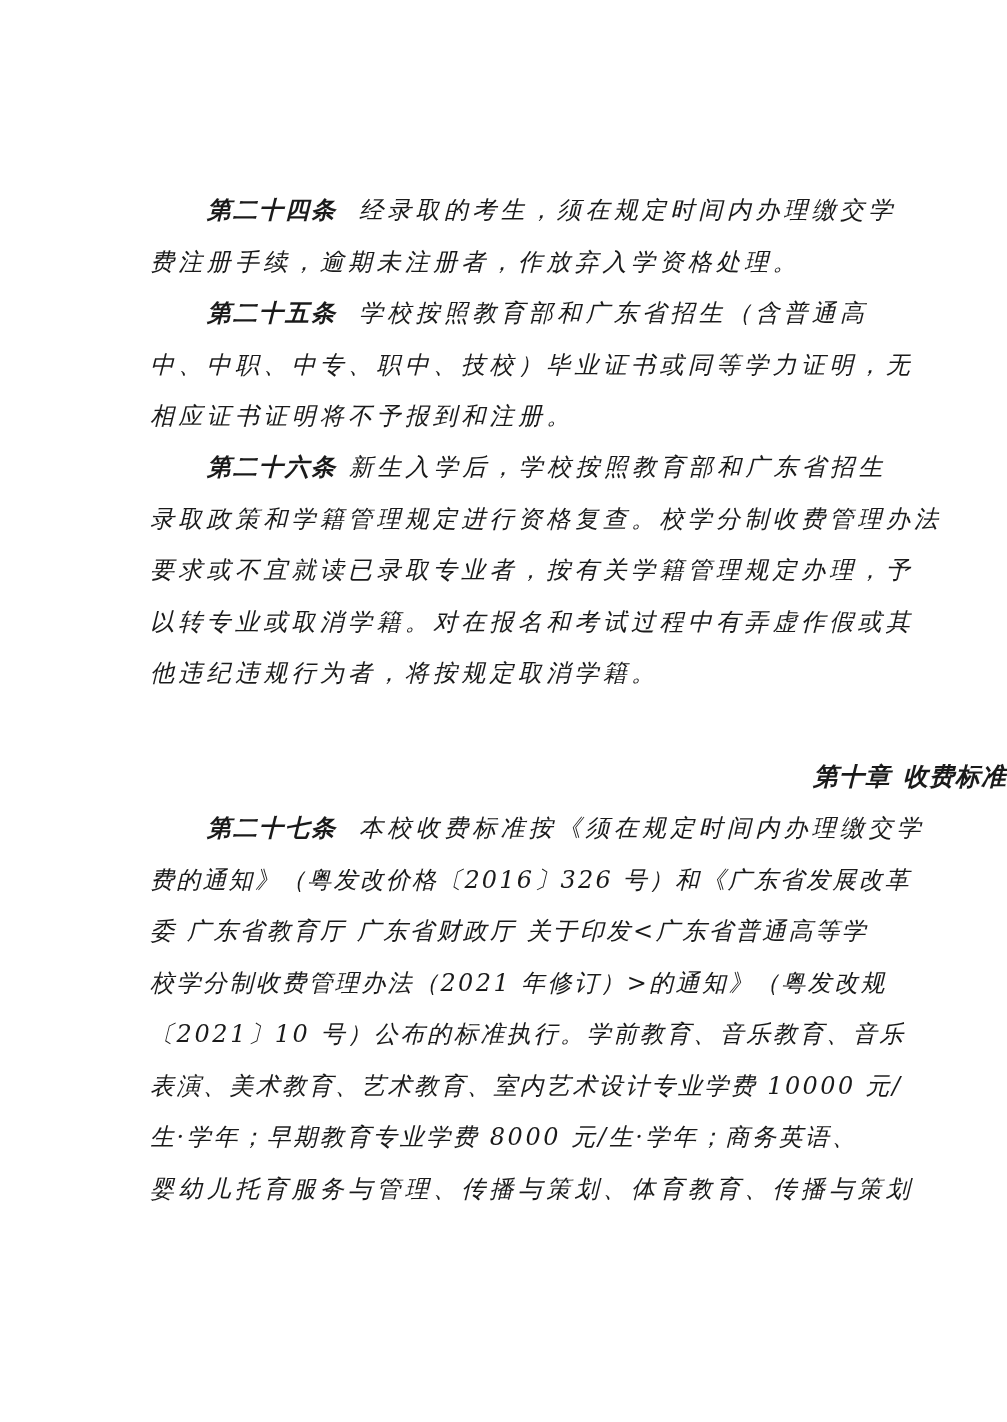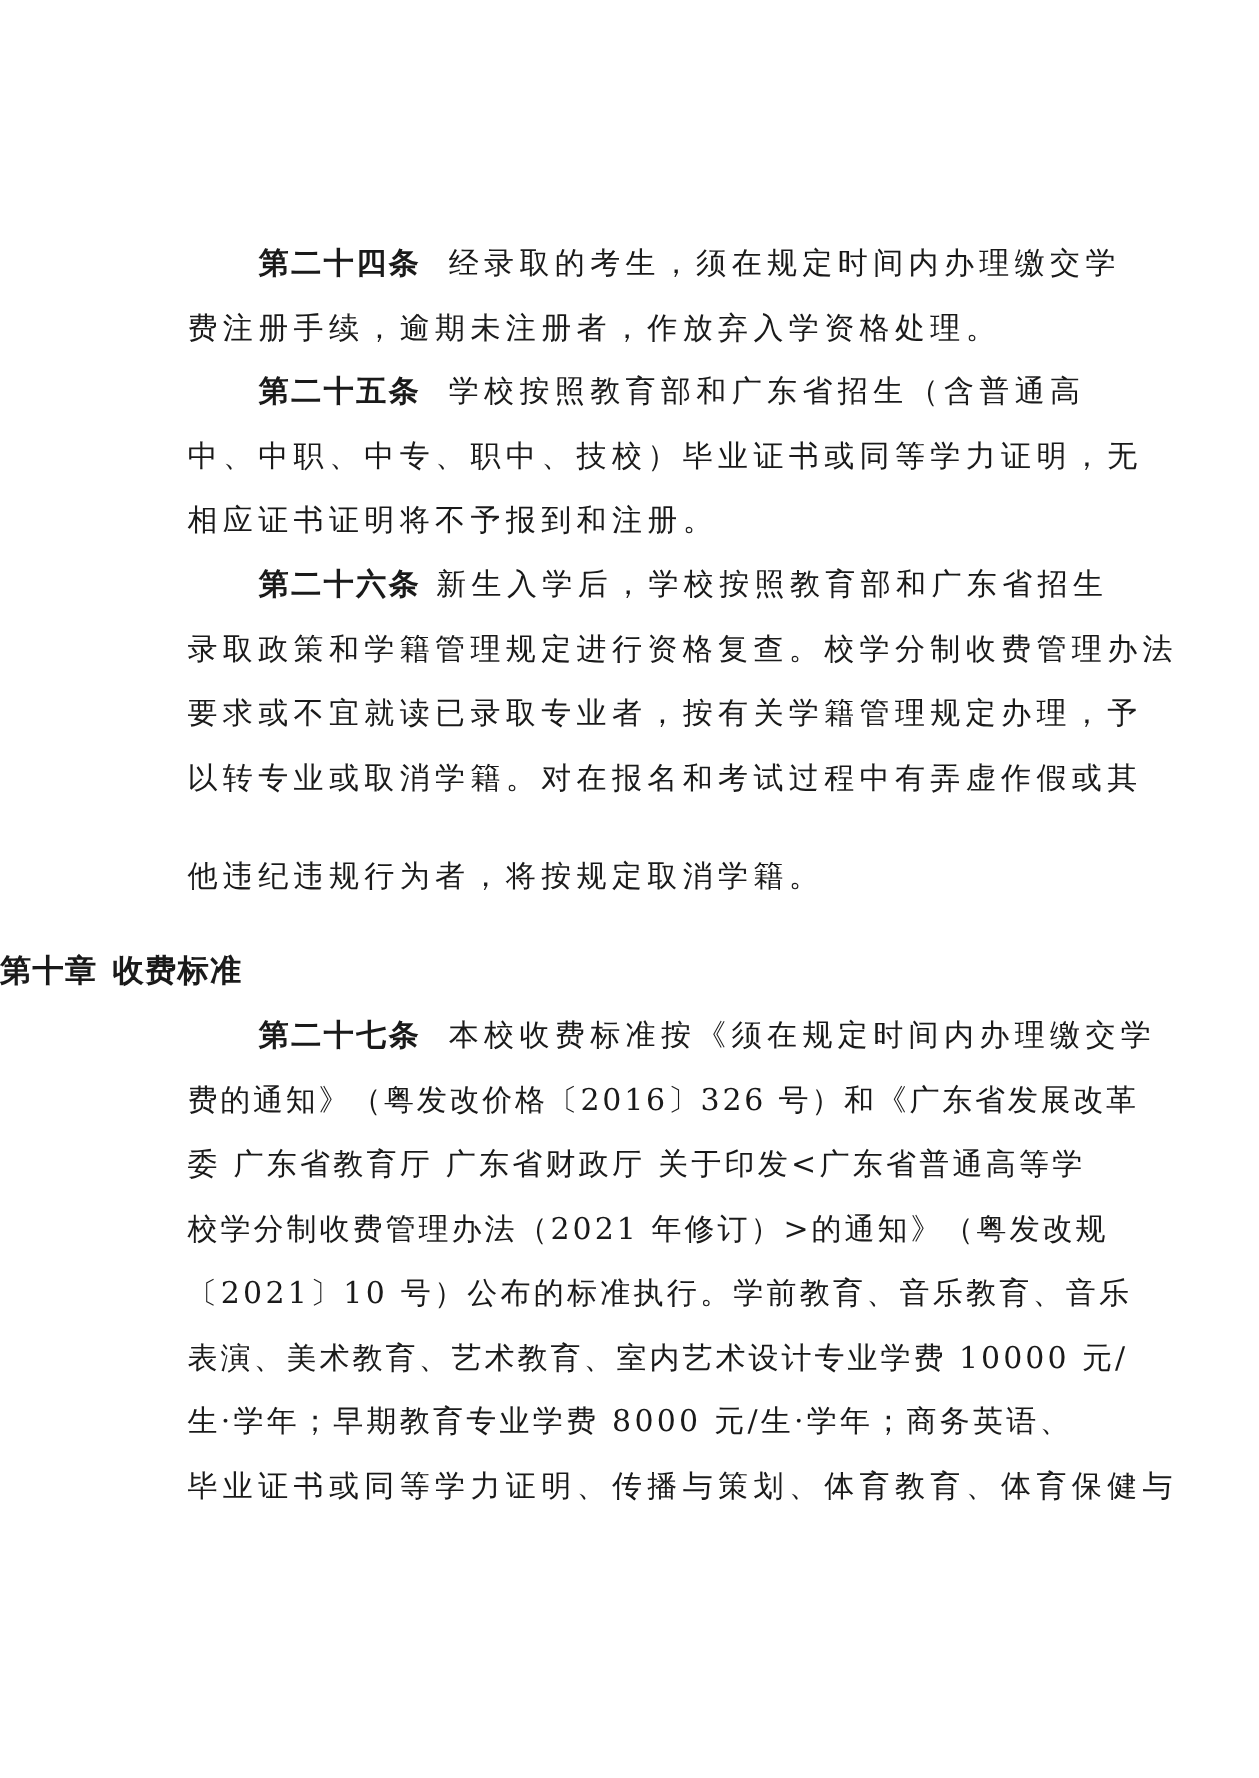--- a/index.html
+++ b/index.html
@@ -1,24 +1,24 @@
 <!DOCTYPE html>
 <html><head>
 <meta charset="utf-8">
 <style>
   html, body { margin:0; padding:0; background:#ffffff; }
   body { width:1007px; height:1422px; position:relative; overflow:hidden;
          font-family:"DejaVu Serif", "Liberation Serif", serif; color:#1a1a1a; }
-  .page { position:absolute; left:0; top:0; width:880px; height:1422px; }
+  .page { position:absolute; left:0; top:0; width:880px; height:1422px;font-style:italic; }
   .line { position:absolute; left:150px; width:720px; height:34px; line-height:34px;
           font-size:24px; letter-spacing:4.3px; white-space:nowrap; }
   .indent { left:207px; width:663px; }
   .article { font-family:"DejaVu Sans", "Liberation Sans", sans-serif; font-weight:bold; letter-spacing:2px; margin-right:22px; }
   .article.tight { margin-right:12px; }
-  .chapter { position:absolute; left:0; width:1007px; text-align:left; top:760px;
+  .chapter { position:absolute; left:0; width:1007px; text-align:right; top:760px;
              font-family:"DejaVu Sans", "Liberation Sans", sans-serif; font-weight:bold;
              font-size:25px; line-height:34px; letter-spacing:1px; }
   .chapter .gap { display:inline-block; width:12px; }
 </style>
 </head>
 <body>
 
 <div class="page">
 
   <div class="line indent" style="top:193px;">
@@ -31,30 +31,30 @@
   </div>
   <div class="line" style="top:348px;">中、中职、中专、职中、技校）毕业证书或同等学力证明，无</div>
   <div class="line" style="top:399px;">相应证书证明将不予报到和注册。</div>
 
   <div class="line indent" style="top:450px;">
     <span class="article tight">第二十六条</span><span>新生入学后，学校按照教育部和广东省招生</span>
   </div>
   <div class="line" style="top:502px;">录取政策和学籍管理规定进行资格复查。校学分制收费管理办法</div>
   <div class="line" style="top:553px;">要求或不宜就读已录取专业者，按有关学籍管理规定办理，予</div>
   <div class="line" style="top:605px;">以转专业或取消学籍。对在报名和考试过程中有弄虚作假或其</div>
-  <div class="line" style="top:656px;margin-top:28px;">他违纪违规行为者，将按规定取消学籍。</div>
+  <div class="line" style="top:656px;">他违纪违规行为者，将按规定取消学籍。</div>
 
   <div class="chapter">
     <span>第十章</span><span class="gap"></span><span>收费标准</span>
   </div>
 
   <div class="line indent" style="top:811px;">
     <span class="article">第二十七条</span><span>本校收费标准按《须在规定时间内办理缴交学</span>
   </div>
   <div class="line" style="top:863px; letter-spacing:2.2px;">费的通知》（粤发改价格〔2016〕326 号）和《广东省发展改革</div>
   <div class="line" style="top:914px; letter-spacing:2.6px;">委 广东省教育厅 广东省财政厅 关于印发&lt;广东省普通高等学</div>
   <div class="line" style="top:966px; letter-spacing:2.4px;">校学分制收费管理办法（2021 年修订）&gt;的通知》（粤发改规</div>
   <div class="line" style="top:1017px; letter-spacing:2.6px;">〔2021〕10 号）公布的标准执行。学前教育、音乐教育、音乐</div>
   <div class="line" style="top:1069px; letter-spacing:2.4px;">表演、美术教育、艺术教育、室内艺术设计专业学费 10000 元/</div>
   <div class="line" style="top:1120px; letter-spacing:2.6px;">生·学年；早期教育专业学费 8000 元/生·学年；商务英语、</div>
-  <div class="line" style="top:1172px;">毕业证书或同等学力证明、传播与策划、体育教育、体育保健与</div>
+  <div class="line" style="top:1172px;">婴幼儿托育服务与管理、传播与策划、体育教育、传播与策划</div>
 
 </div>
 
 </body></html>

